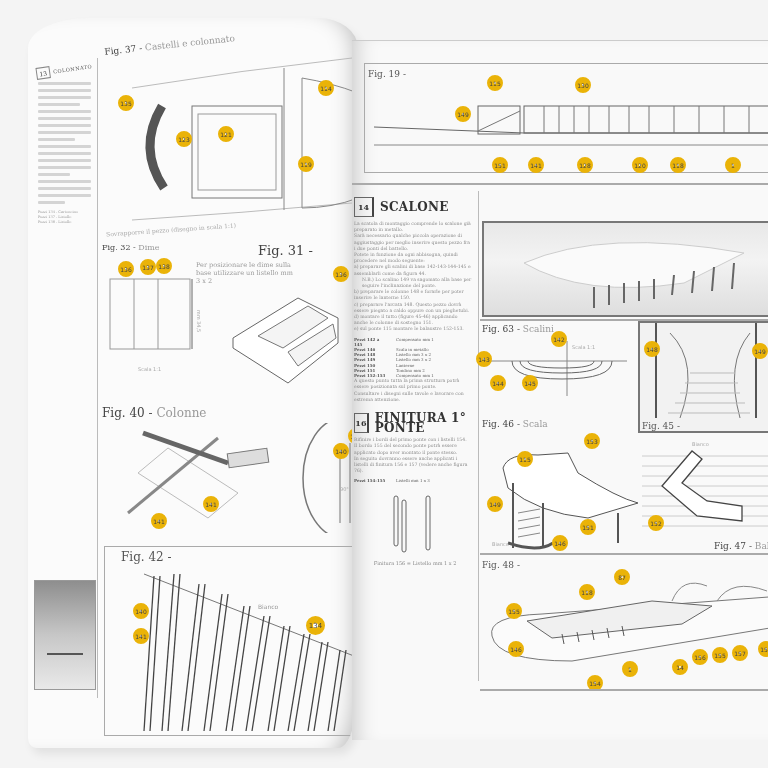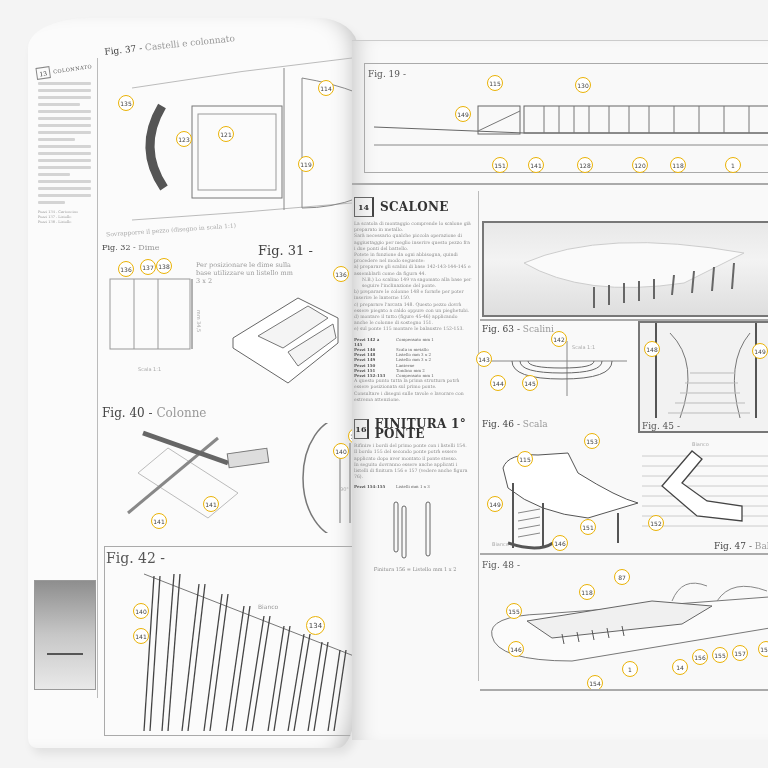--- a/index.html
+++ b/index.html
@@ -32,21 +32,21 @@
   }
   .side-photo .model { position:absolute; left:12px; top:60px; width:36px; height:14px; border-bottom:2px solid #555; }
 
   .fig-label { font-family: "DejaVu Serif", serif; font-size: 9px; color: #555; position: absolute; white-space: nowrap; }
   .fig-label b { font-weight: normal; color: #444; }
   .fig-label .sub { color: #999; }
   .fig-big { font-size: 13px; color: #444; }
 
   .callout {
     position: absolute; width: 16px; height: 16px; border-radius: 50%;
-    border: 1px solid #eab308; background: #fff; font-size: 6px; color: #444;
+    border: 7px solid #eab308; background: #fff; font-size: 6px; color: #444;
     display: flex; align-items: center; justify-content: center; font-family: "DejaVu Sans", sans-serif;
   }
   .callout.lg { width: 19px; height: 19px; font-size: 7px; }
 
   .panel { position: absolute; border: 1px solid #aaa; }
 
   
   .right-page {
     position: absolute; left: 352px; top: 40px; width: 430px; height: 700px;
     background: #f9f9f9; border-top: 1px solid #ccc;
@@ -167,21 +167,21 @@
       <line x1="222" y1="20" x2="222" y2="100" stroke="#777"></line>
       <line x1="232" y1="20" x2="232" y2="100" stroke="#777"></line>
     </svg>
     <div class="callout" style="left:123px;top:495px">141</div>
     <div class="callout" style="left:175px;top:478px">141</div>
     <div class="callout" style="left:305px;top:425px">140</div>
     <div class="callout" style="left:320px;top:410px">141</div>
     <div class="mini-note" style="left:312px;top:468px">90°</div>
 
     <div class="panel" style="left:76px;top:528px;width:254px;height:190px"></div>
-    <div class="fig-label" style="left:78px;top:532px;font-size:14px">Fig. 42 -</div>
+    <div class="fig-label" style="left:93px;top:532px;font-size:12px">Fig. 42 -</div>
     <svg style="position:absolute;left:96px;top:548px" width="234" height="170">
       <path d="M20 8 L230 90" stroke="#777" fill="none"></path>
       <g stroke="#444" stroke-width="1.3" fill="none">
         <path d="M30 10 L20 165"></path>
           <path d="M36 10 L26 165"></path>
         <path d="M50 8 L38 165"></path>
           <path d="M56 8 L44 165"></path>
         <path d="M75 18 L58 165"></path>
           <path d="M81 18 L64 165"></path>
         <path d="M98 28 L80 165"></path>
@@ -287,21 +287,21 @@
             <span class="pn">Pezzi 152-153</span>
             <span>Compensato mm 1</span>
           </div>
       </div>
 
       <div class="body-text">
         <p>A questo punto tutta la prima struttura potrà essere posizionata sul primo ponte.</p>
         <p>Consultare i disegni sulle tavole e lavorare con estrema attenzione.</p>
       </div>
 
-      <div class="sec-head" style="margin-top:16px">
+      <div class="sec-head" style="margin-top:10px">
         <span class="sec-num">16</span>
         <span class="sec-title">FINITURA 1° PONTE</span>
       </div>
       <div class="body-text">
         <p>Rifinire i bordi del primo ponte con i listelli 154.</p>
         <p>Il bordo 155 del secondo ponte potrà essere applicato dopo aver montato il ponte stesso.</p>
         <p>In seguito dovranno essere anche applicati i listelli di finitura 156 e 157 (vedere anche figura 76).</p>
       </div>
       <div class="parts">
         <div class="row">

